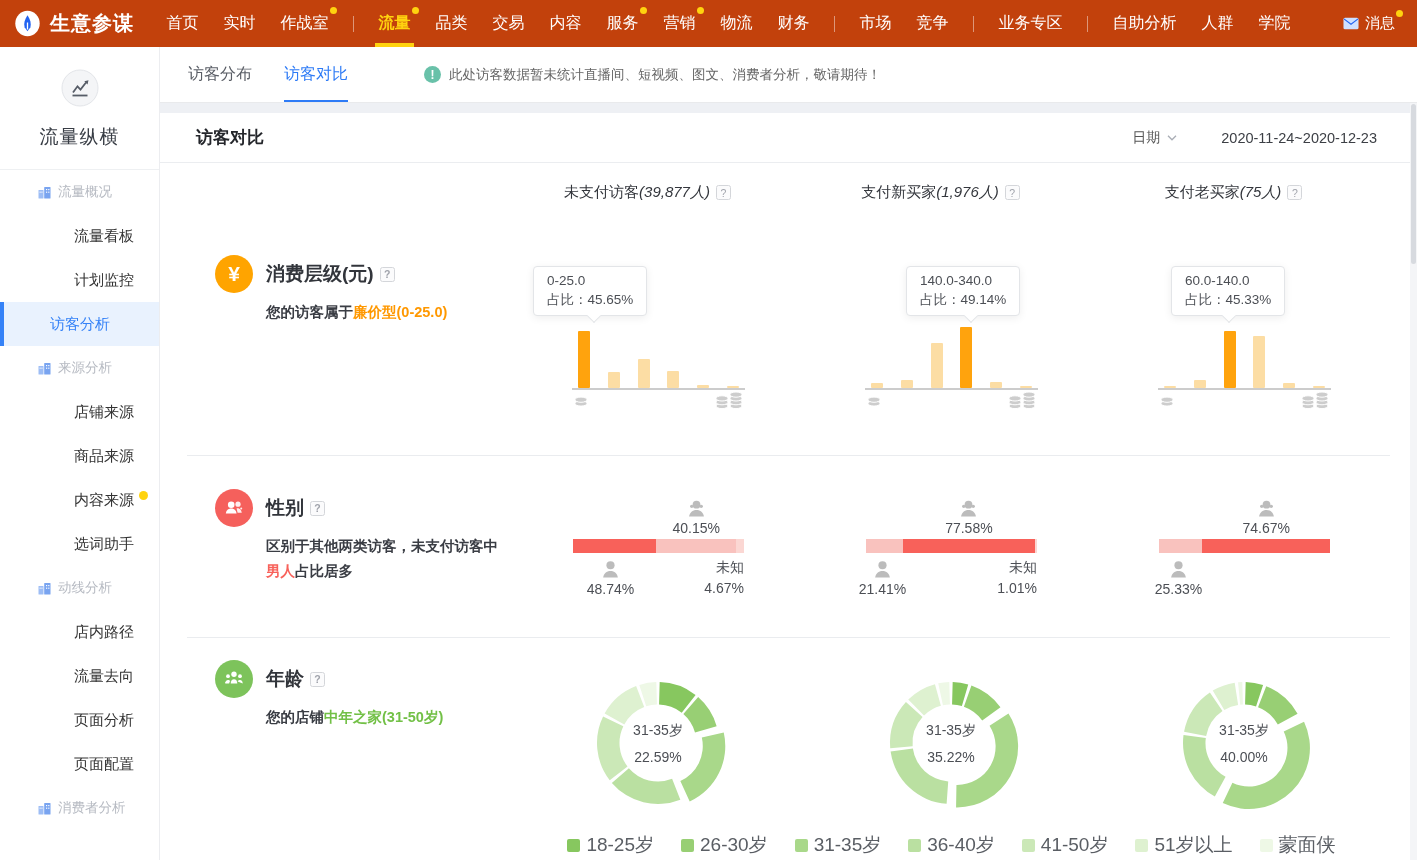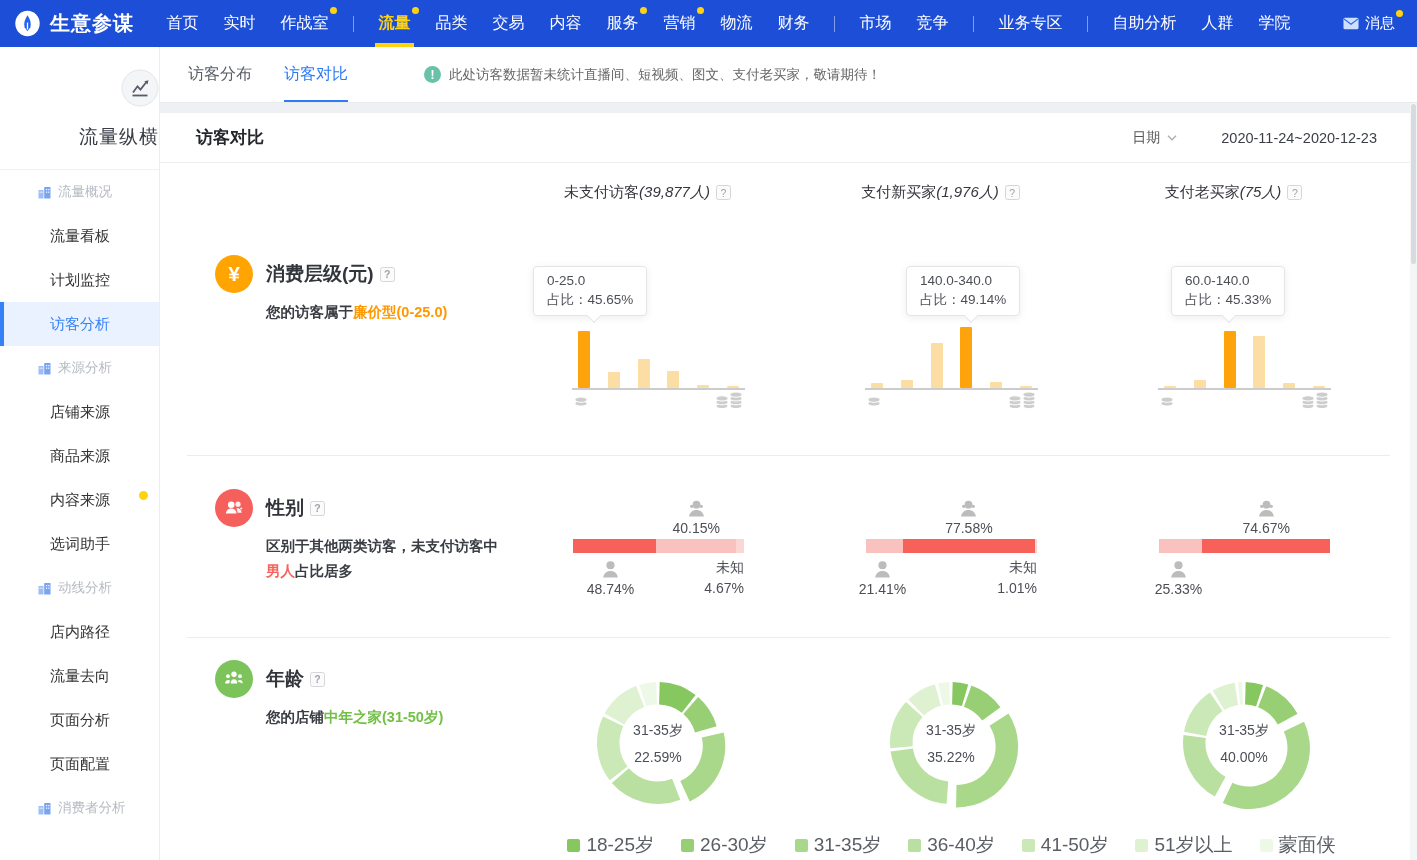--- a/index.html
+++ b/index.html
@@ -1,35 +1,35 @@
 <!DOCTYPE html>
 <html><head>
 <meta charset="utf-8">
 <style>
 *{box-sizing:border-box;margin:0;padding:0}
 html,body{width:1417px;height:860px;overflow:hidden}
 body{background:#eef0f4;font-family:"Liberation Sans","DejaVu Sans",sans-serif;position:relative}
 i{font-style:normal}
 
-.nav{position:absolute;top:0;left:0;right:0;height:47px;background:#1d4ed8;display:flex;align-items:center;color:#fff;padding:0 8px 0 14px;z-index:20}
+.nav{position:absolute;top:0;left:0;right:0;height:47px;background:#c2410c;display:flex;align-items:center;color:#fff;padding:0 8px 0 14px;z-index:20}
 .brand{display:flex;align-items:center;gap:9px;font-size:20px;font-weight:700;letter-spacing:1px;cursor:pointer;min-width:140px}
 .nav-menu{display:flex;align-items:center;height:100%}
 .nav-item{position:relative;height:100%;display:flex;align-items:center;padding:0 12.5px;font-size:16px;cursor:pointer;white-space:nowrap}
 .nav-item.active{color:#ffd30f;font-weight:700}
 .nav-item.active::after{content:"";position:absolute;left:9px;right:9px;bottom:0;height:4px;background:#ffd30f}
 .ndot{position:absolute;top:7px;right:4px;width:7px;height:7px;border-radius:50%;background:#ffd30f}
 .nav-sep{width:1px;height:16px;background:rgba(255,255,255,.45);margin:0 12px}
 .nav-msg{margin-left:auto;display:flex;align-items:center;gap:6px;font-size:15px;position:relative;padding:0 14px 0 6px;height:100%;cursor:pointer}
 .nav-msg .ndot{top:10px;right:6px}
 
 .sidebar{position:absolute;top:47px;left:0;width:160px;bottom:0;background:#fff;border-right:1px solid #ecedf0;z-index:10}
-.side-head{padding-top:22px;text-align:right}
+.side-head{padding-top:22px;text-align:center}
 .side-title{font-size:19px;color:#383d45;margin:13px 0 0;letter-spacing:1px}
 .side-sep{height:1px;background:#eef0f2;margin-top:19px}
-.side-item{position:relative;height:44px;display:flex;align-items:center;padding-left:50px;font-size:15px;color:#333;cursor:pointer}
+.side-item{position:relative;height:44px;display:flex;align-items:center;padding-left:74px;font-size:15px;color:#333;cursor:pointer}
 .side-item.section{padding-left:38px;font-size:13.5px;color:#b6bac2;gap:7px;cursor:default}
 .side-item.active{background:#e9f2fe;color:#3582f7;border-left:4px solid #3582f7;padding-left:46px}
 .sdot{position:absolute;right:11px;top:13px;width:9px;height:9px;border-radius:50%;background:#ffd30f}
 
 .main{position:absolute;left:160px;top:47px;right:0;bottom:0;overflow:hidden}
 .tabbar{height:56px;background:#fff;border-bottom:1px solid #e9eaec;display:flex;align-items:center;padding-left:28px}
 .tab{position:relative;height:100%;display:flex;align-items:center;font-size:16px;color:#5a5e66;margin-right:32px;cursor:pointer}
 .tab.active{color:#2e7bf6}
 .tab.active::after{content:"";position:absolute;bottom:0;left:0;right:0;height:2.5px;background:#2e7bf6}
 .notice{display:flex;align-items:center;gap:8px;margin-left:44px;font-size:13.5px;color:#666}
@@ -284,21 +284,21 @@
     <div id="tabs" style="display:flex;height:100%">
         <div class="tab">
           <span>访客分布</span>
         </div>
         <div class="tab active">
           <span>访客对比</span>
         </div>
       </div>
     <div class="notice">
       <i class="info-i">!</i>
-      <span>此处访客数据暂未统计直播间、短视频、图文、支付老买家，敬请期待！</span>
+      <span>此处访客数据暂未统计直播间、短视频、图文、消费者分析，敬请期待！</span>
     </div>
   </div>
 
   <div class="card">
     <div class="card-head">
       <div class="card-title">访客对比</div>
       <div class="ch-right">
         <span class="date-label">
           <span>日期</span>
           <svg width="10" height="6" viewBox="0 0 10 6">

